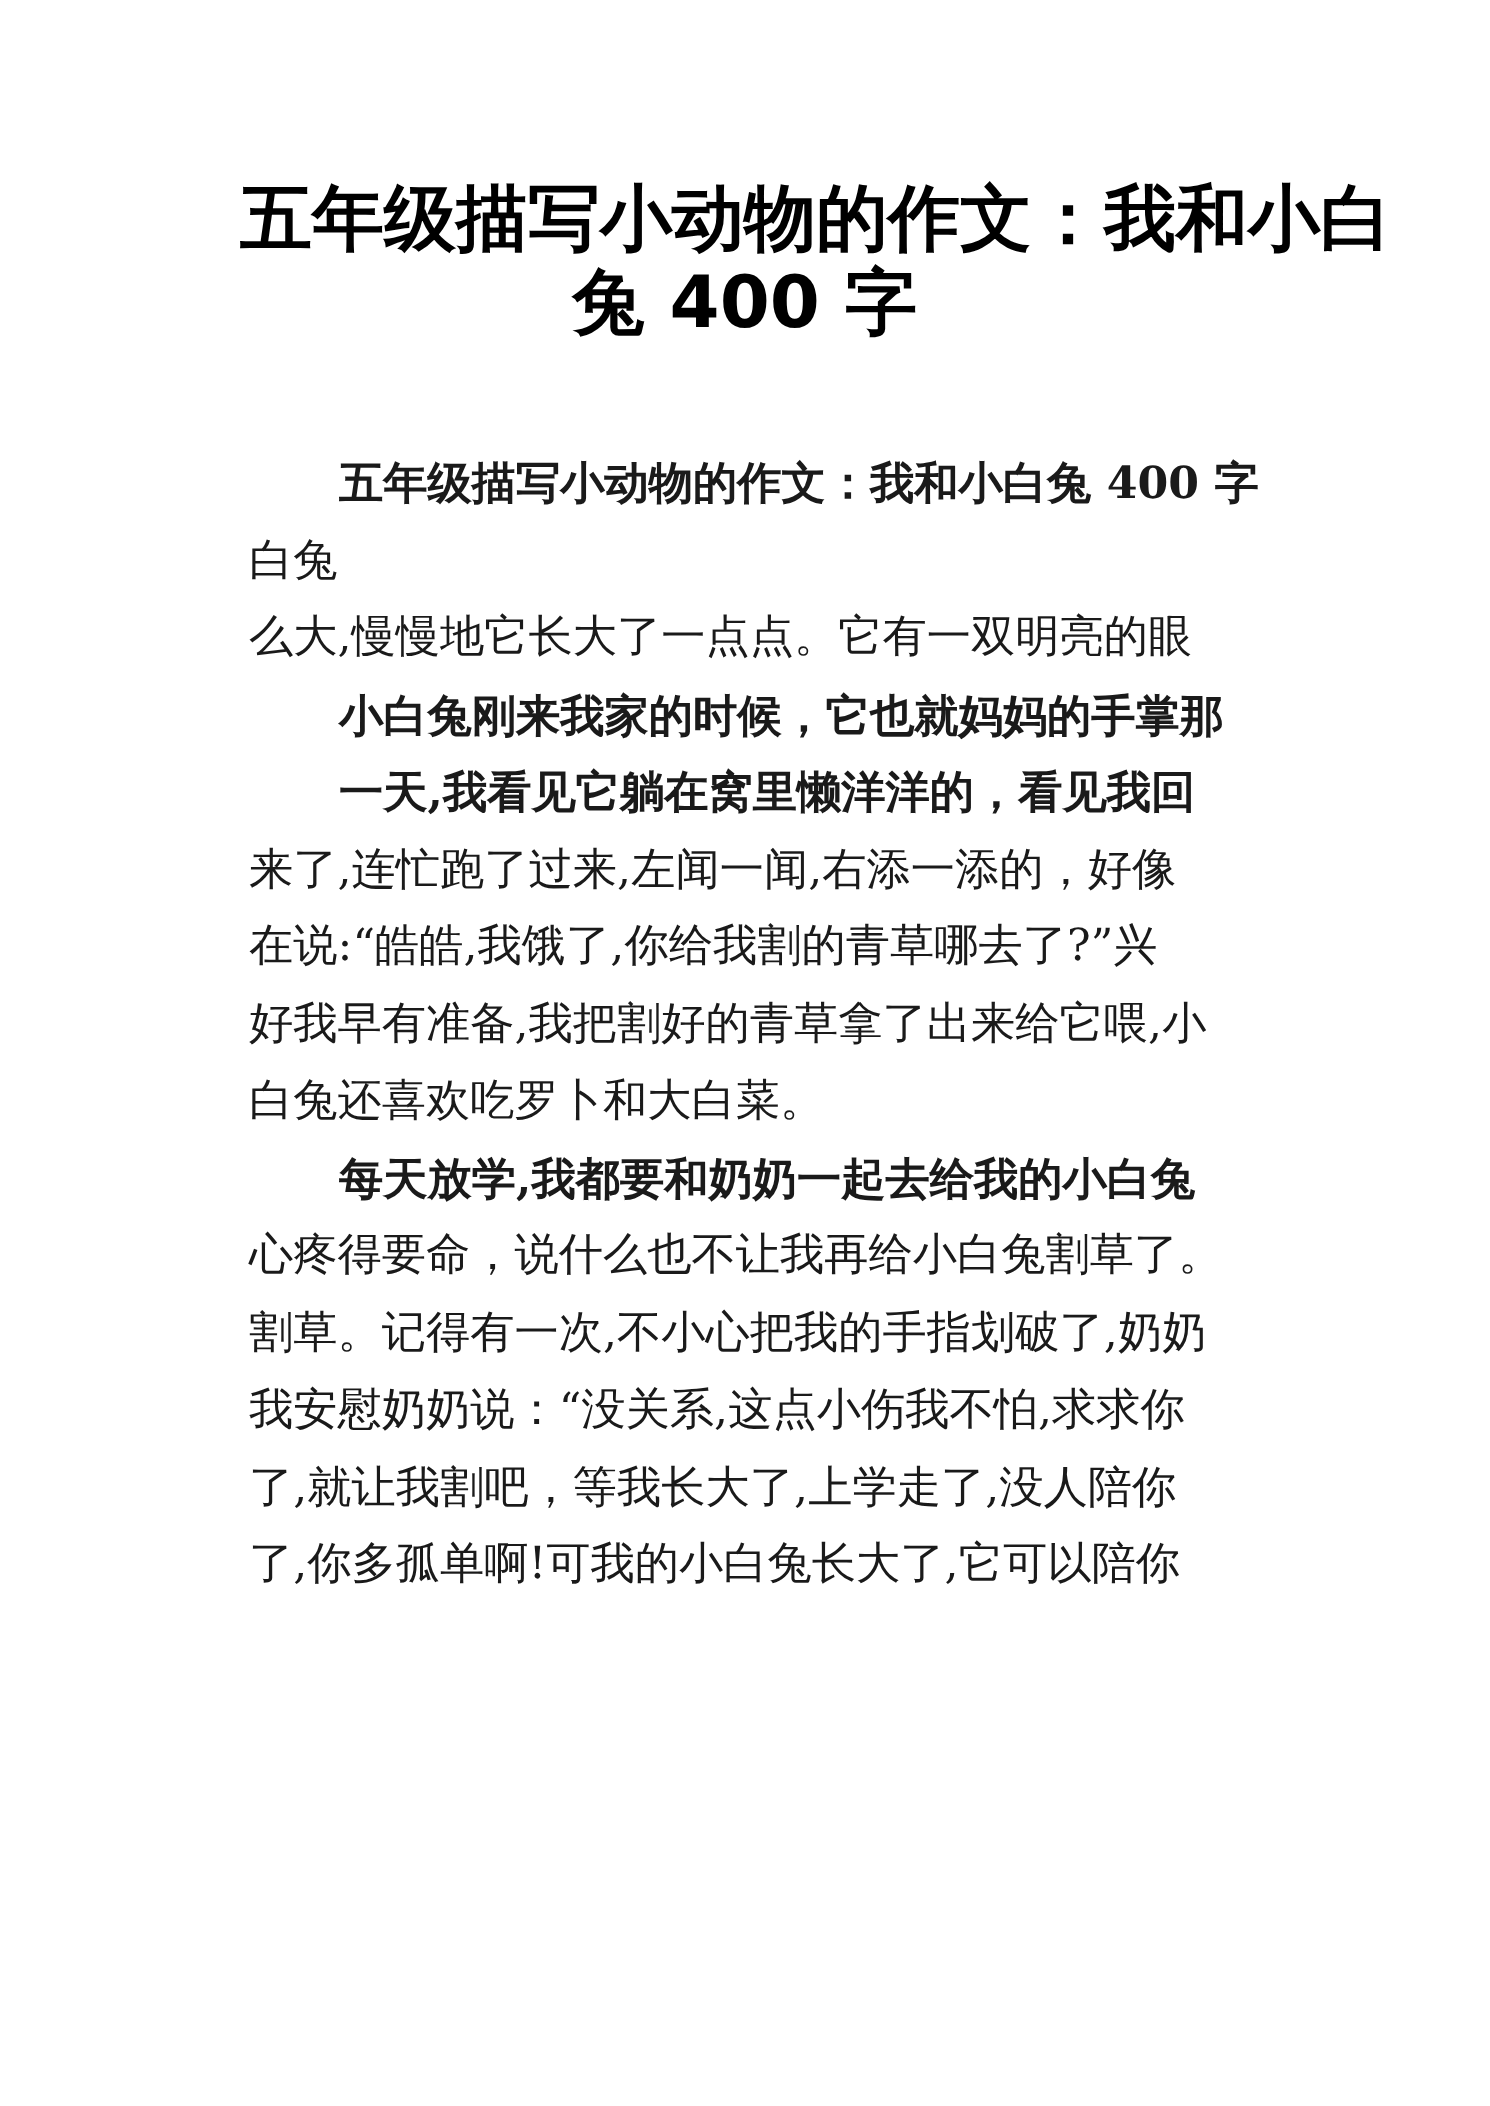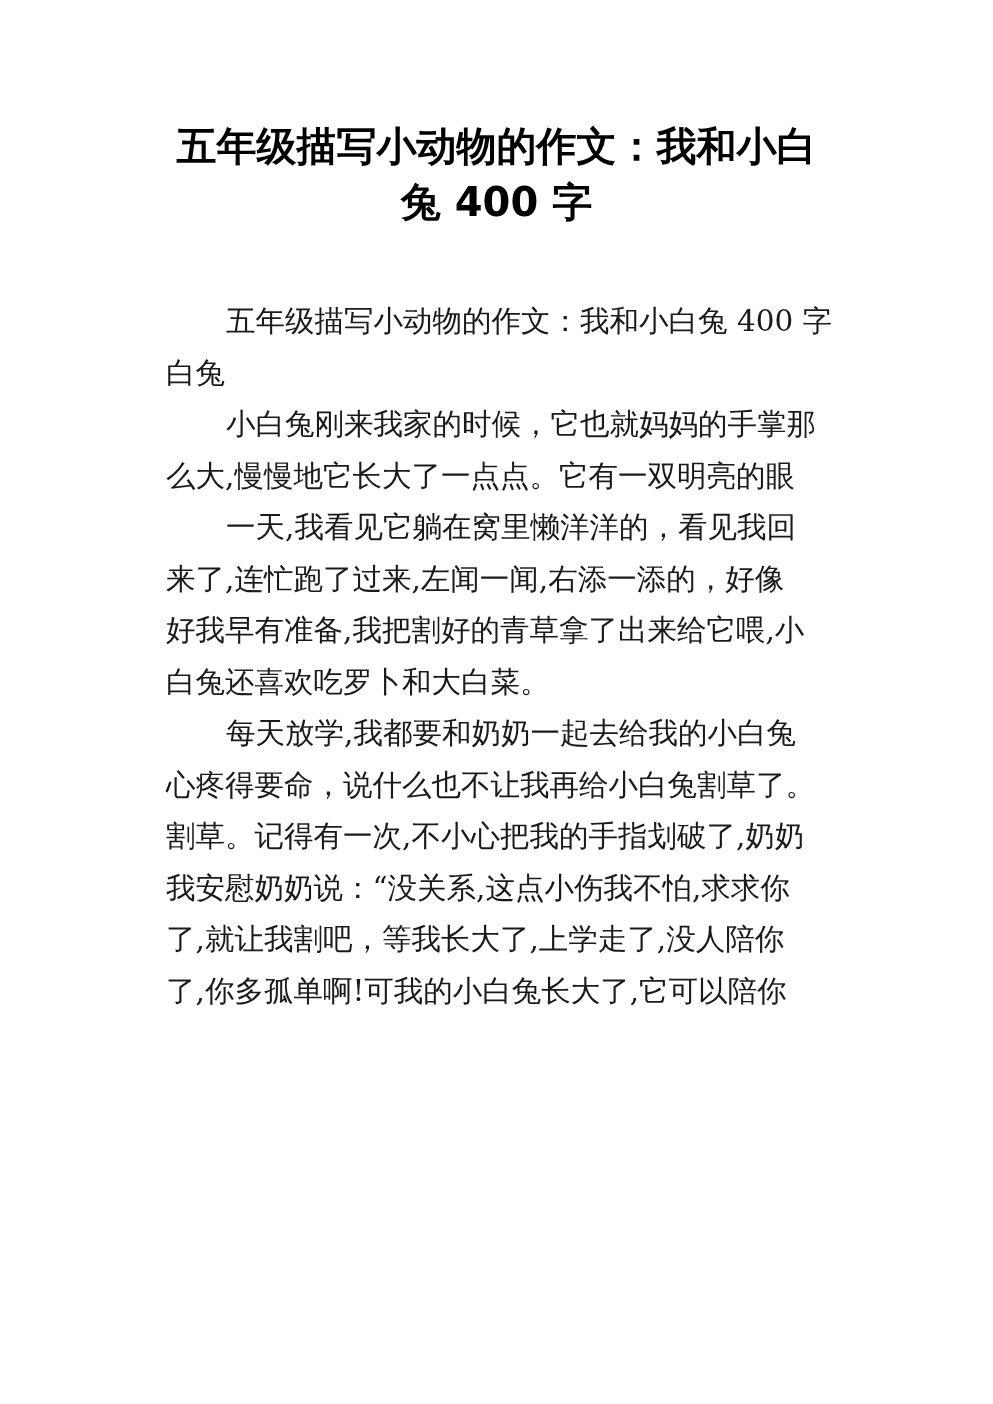--- a/index.html
+++ b/index.html
@@ -23,21 +23,21 @@
       background: #ffffff;
     }
     .title {
       position: absolute;
       left: 160px;
       top: 118px;
       width: 673px;
       text-align: center;
       font-family: "DejaVu Sans", "Liberation Sans", sans-serif;
       font-weight: bold;
-      font-size: 40px;
+      font-size: 48px;
       line-height: 56px;
       color: #000000;
       letter-spacing: 0px;
     }
     .title .tline {
       display: block;
       white-space: nowrap;
     }
     .body {
       position: absolute;
@@ -49,20 +49,21 @@
       line-height: 51.5px;
       color: #1a1a1a;
     }
     .line {
       display: block;
       white-space: nowrap;
       height: 51.5px;
     }
     .indent {
       padding-left: 60px;
+      font-weight: bold;
     }
   </style>
 </head>
 <body>
 
 <div class="page">
 
   <div class="title">
     <span class="tline">五年级描写小动物的作文：我和小白</span>
     <span class="tline">兔 400 字</span>
@@ -72,27 +73,28 @@
 
     <div>
       <span class="line indent">五年级描写小动物的作文：我和小白兔 400 字</span>
     </div>
 
     <div>
       <span class="line">白兔</span>
     </div>
 
     <div>
+      <span class="line">么大,慢慢地它长大了一点点。它有一双明亮的眼</span>
       <span class="line indent">小白兔刚来我家的时候，它也就妈妈的手掌那</span>
-      <span class="line">么大,慢慢地它长大了一点点。它有一双明亮的眼</span>
     </div>
 
     <div>
       <span class="line indent">一天,我看见它躺在窝里懒洋洋的，看见我回</span>
       <span class="line">来了,连忙跑了过来,左闻一闻,右添一添的，好像</span>
+      <span class="line">在说:“皓皓,我饿了,你给我割的青草哪去了?”兴</span>
       <span class="line">好我早有准备,我把割好的青草拿了出来给它喂,小</span>
       <span class="line">白兔还喜欢吃罗卜和大白菜。</span>
     </div>
 
     <div>
       <span class="line indent">每天放学,我都要和奶奶一起去给我的小白兔</span>
       <span class="line">心疼得要命，说什么也不让我再给小白兔割草了。</span>
       <span class="line">割草。记得有一次,不小心把我的手指划破了,奶奶</span>
       <span class="line">我安慰奶奶说：“没关系,这点小伤我不怕,求求你</span>
       <span class="line">了,就让我割吧，等我长大了,上学走了,没人陪你</span>

